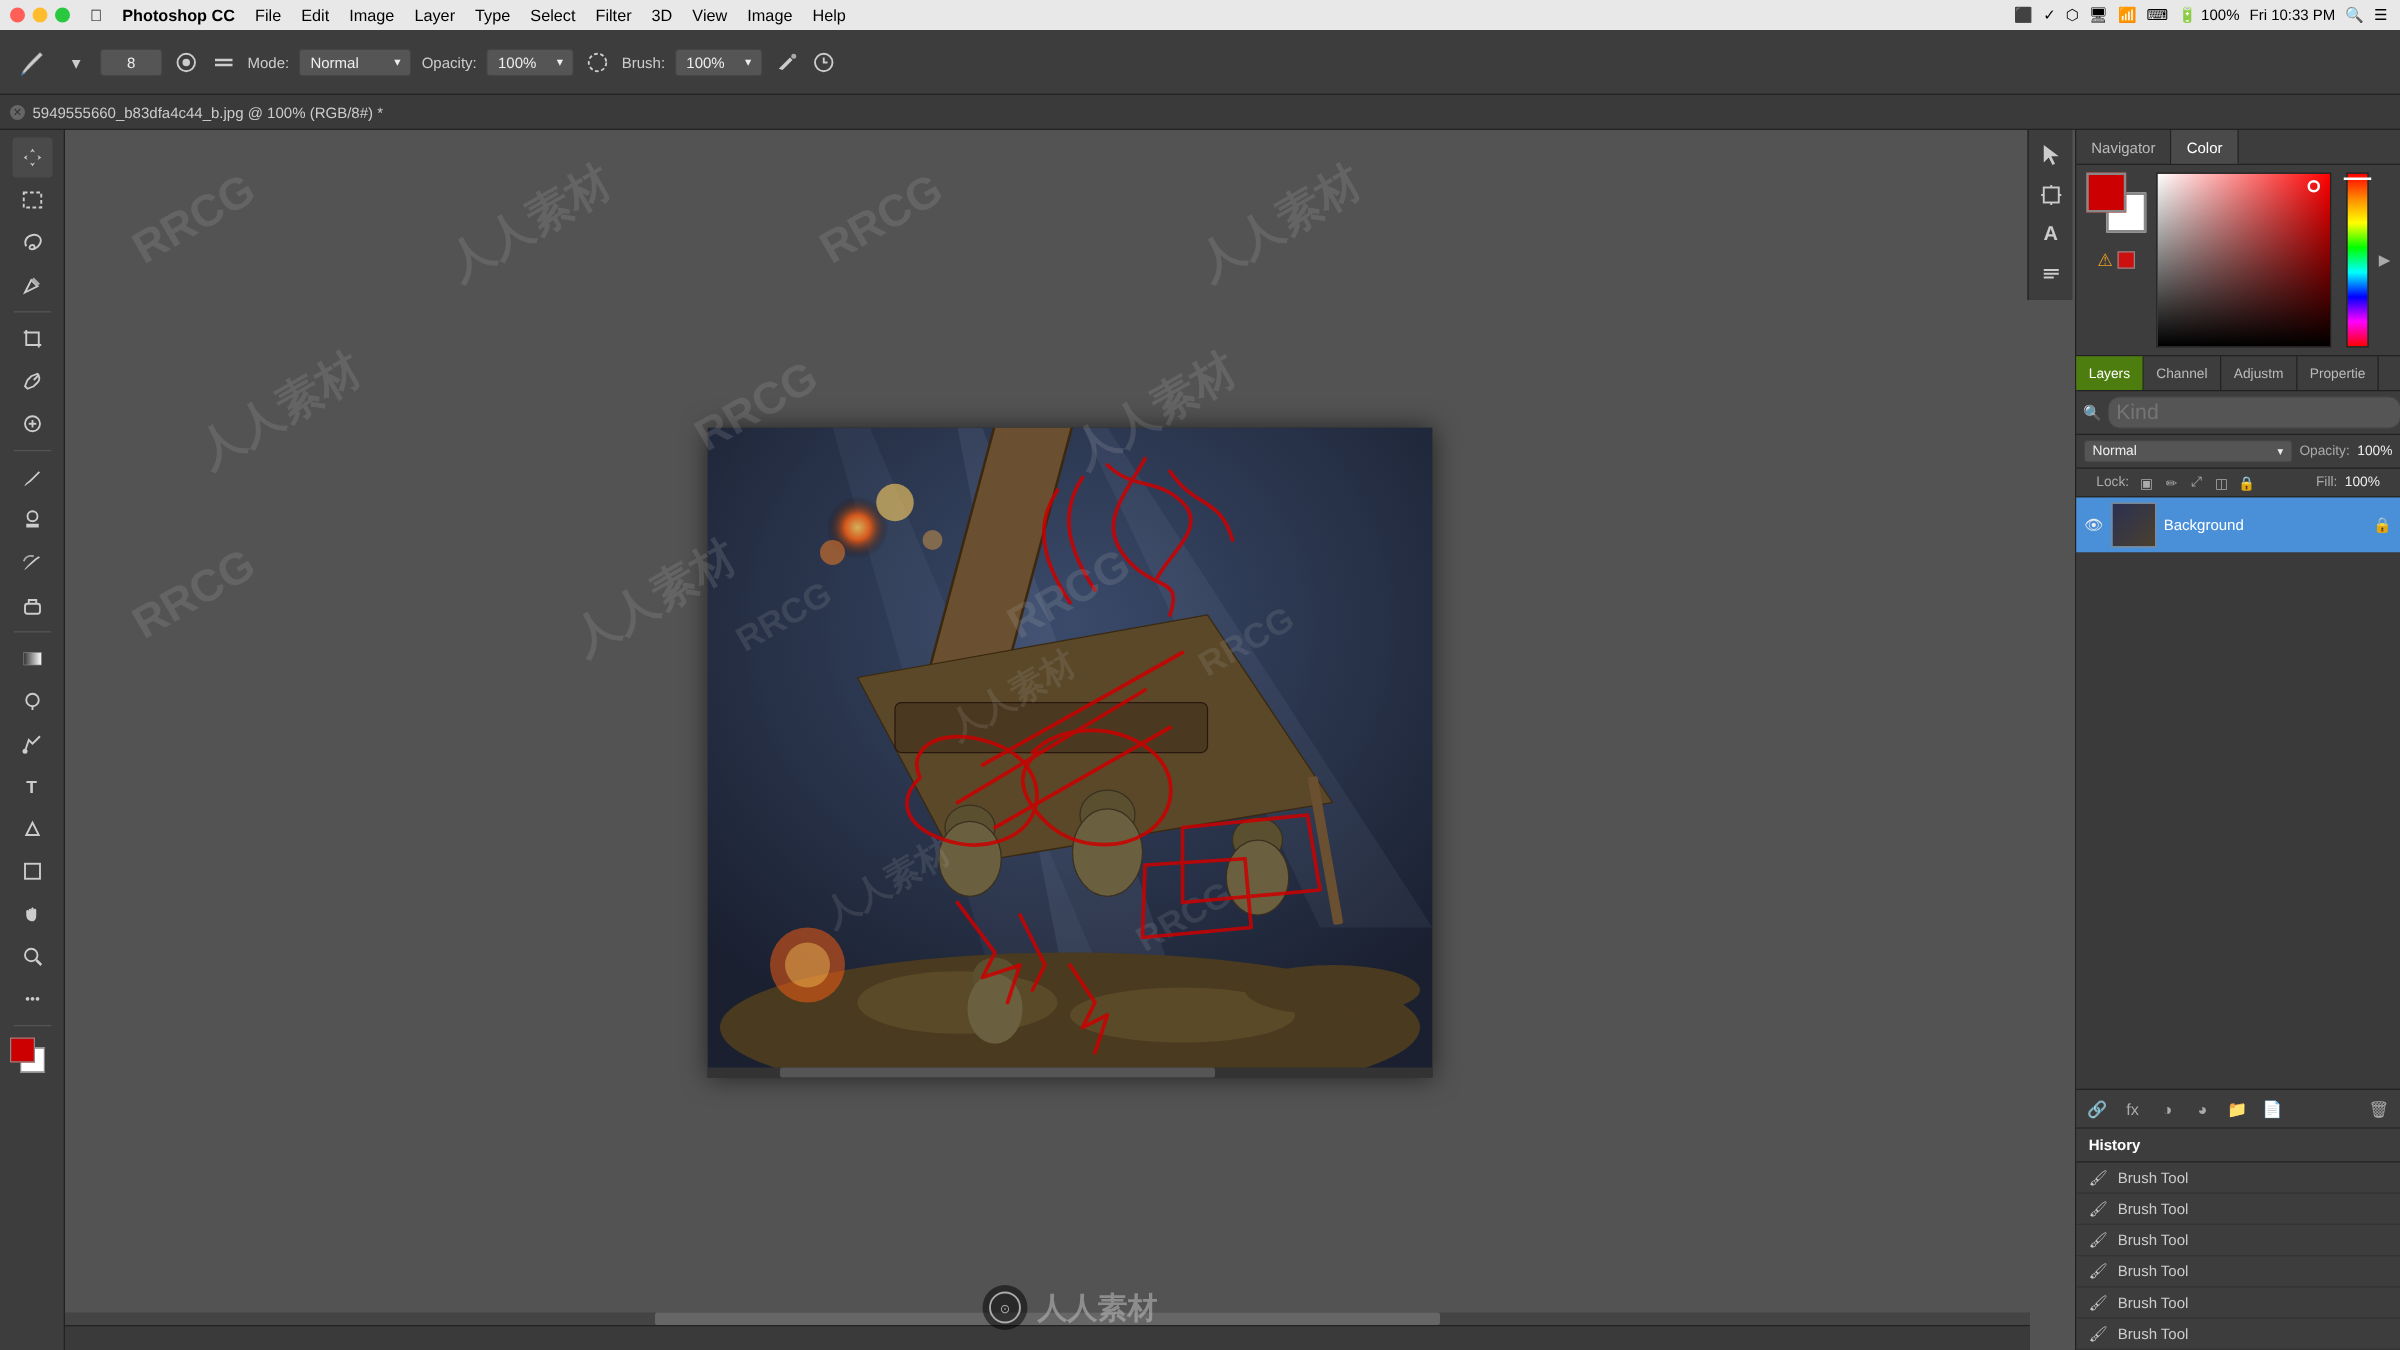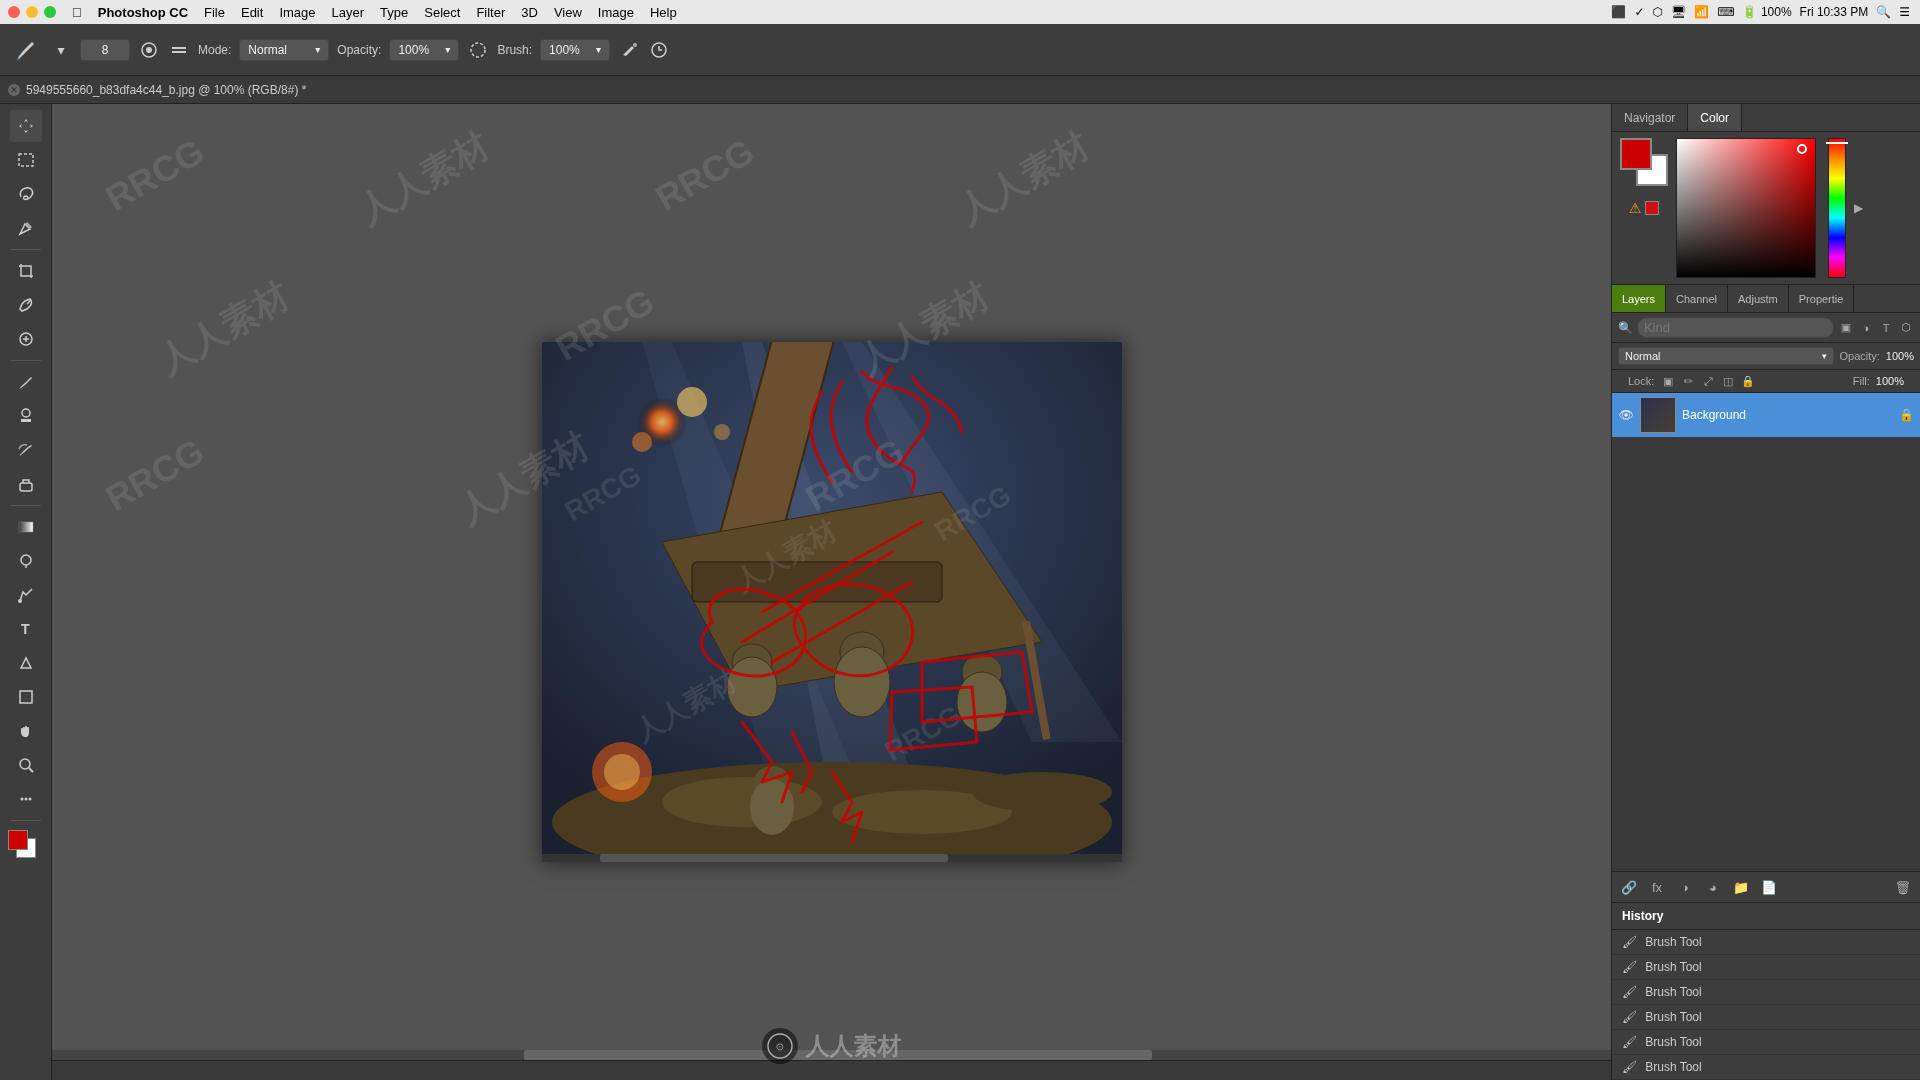--- a/index.html
+++ b/index.html
@@ -214,21 +214,21 @@
     }
     .canvas-image {
       width: 100%;
       height: 100%;
       position: relative;
       overflow: hidden;
     }
 
     
     .right-panel {
-      width: 309px;
+      width: 260px;
       background: #3d3d3d;
       border-left: 1px solid #222;
       display: flex;
       flex-direction: column;
       z-index: 97;
     }
     .panel-tabs {
       display: flex;
       border-bottom: 1px solid #222;
       height: 28px;
@@ -365,21 +365,21 @@
       padding: 4px 6px;
       border-bottom: 1px solid #222;
       gap: 4px;
       flex-shrink: 0;
     }
     .layer-search input {
       flex: 1;
       background: #555;
       border: 1px solid #444;
       color: #eee;
-      font-size: 13px;
+      font-size: 17px;
       padding: 2px 6px;
       border-radius: 10px;
       outline: none;
     }
     .layer-filter-icons {
       display: flex; gap: 4px;
     }
     .layer-filter-icon {
       width: 16px; height: 16px;
       display: flex; align-items: center; justify-content: center;

